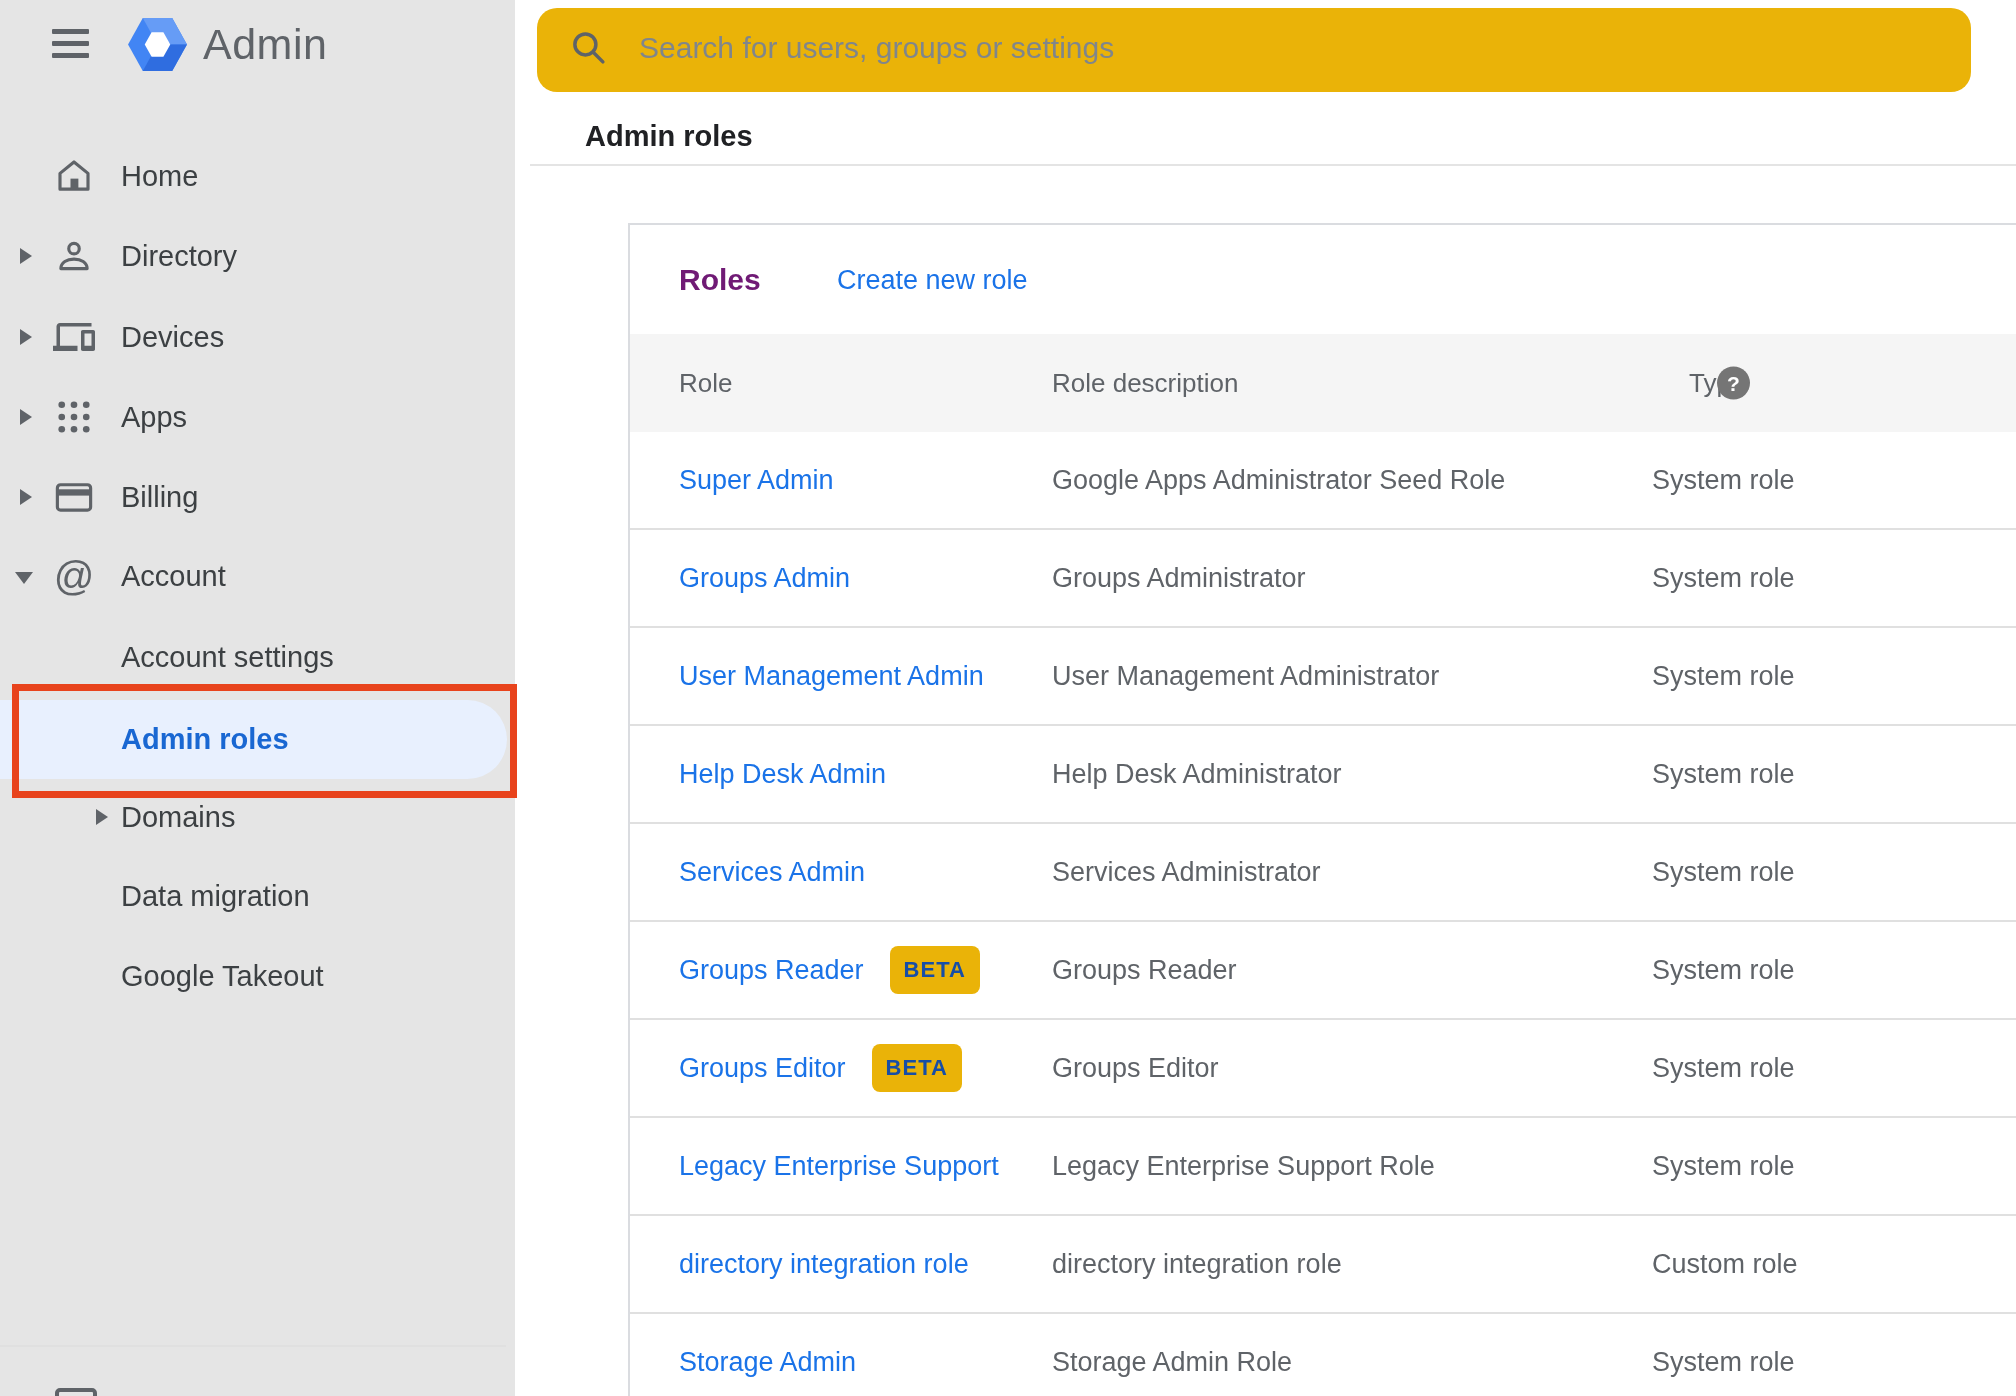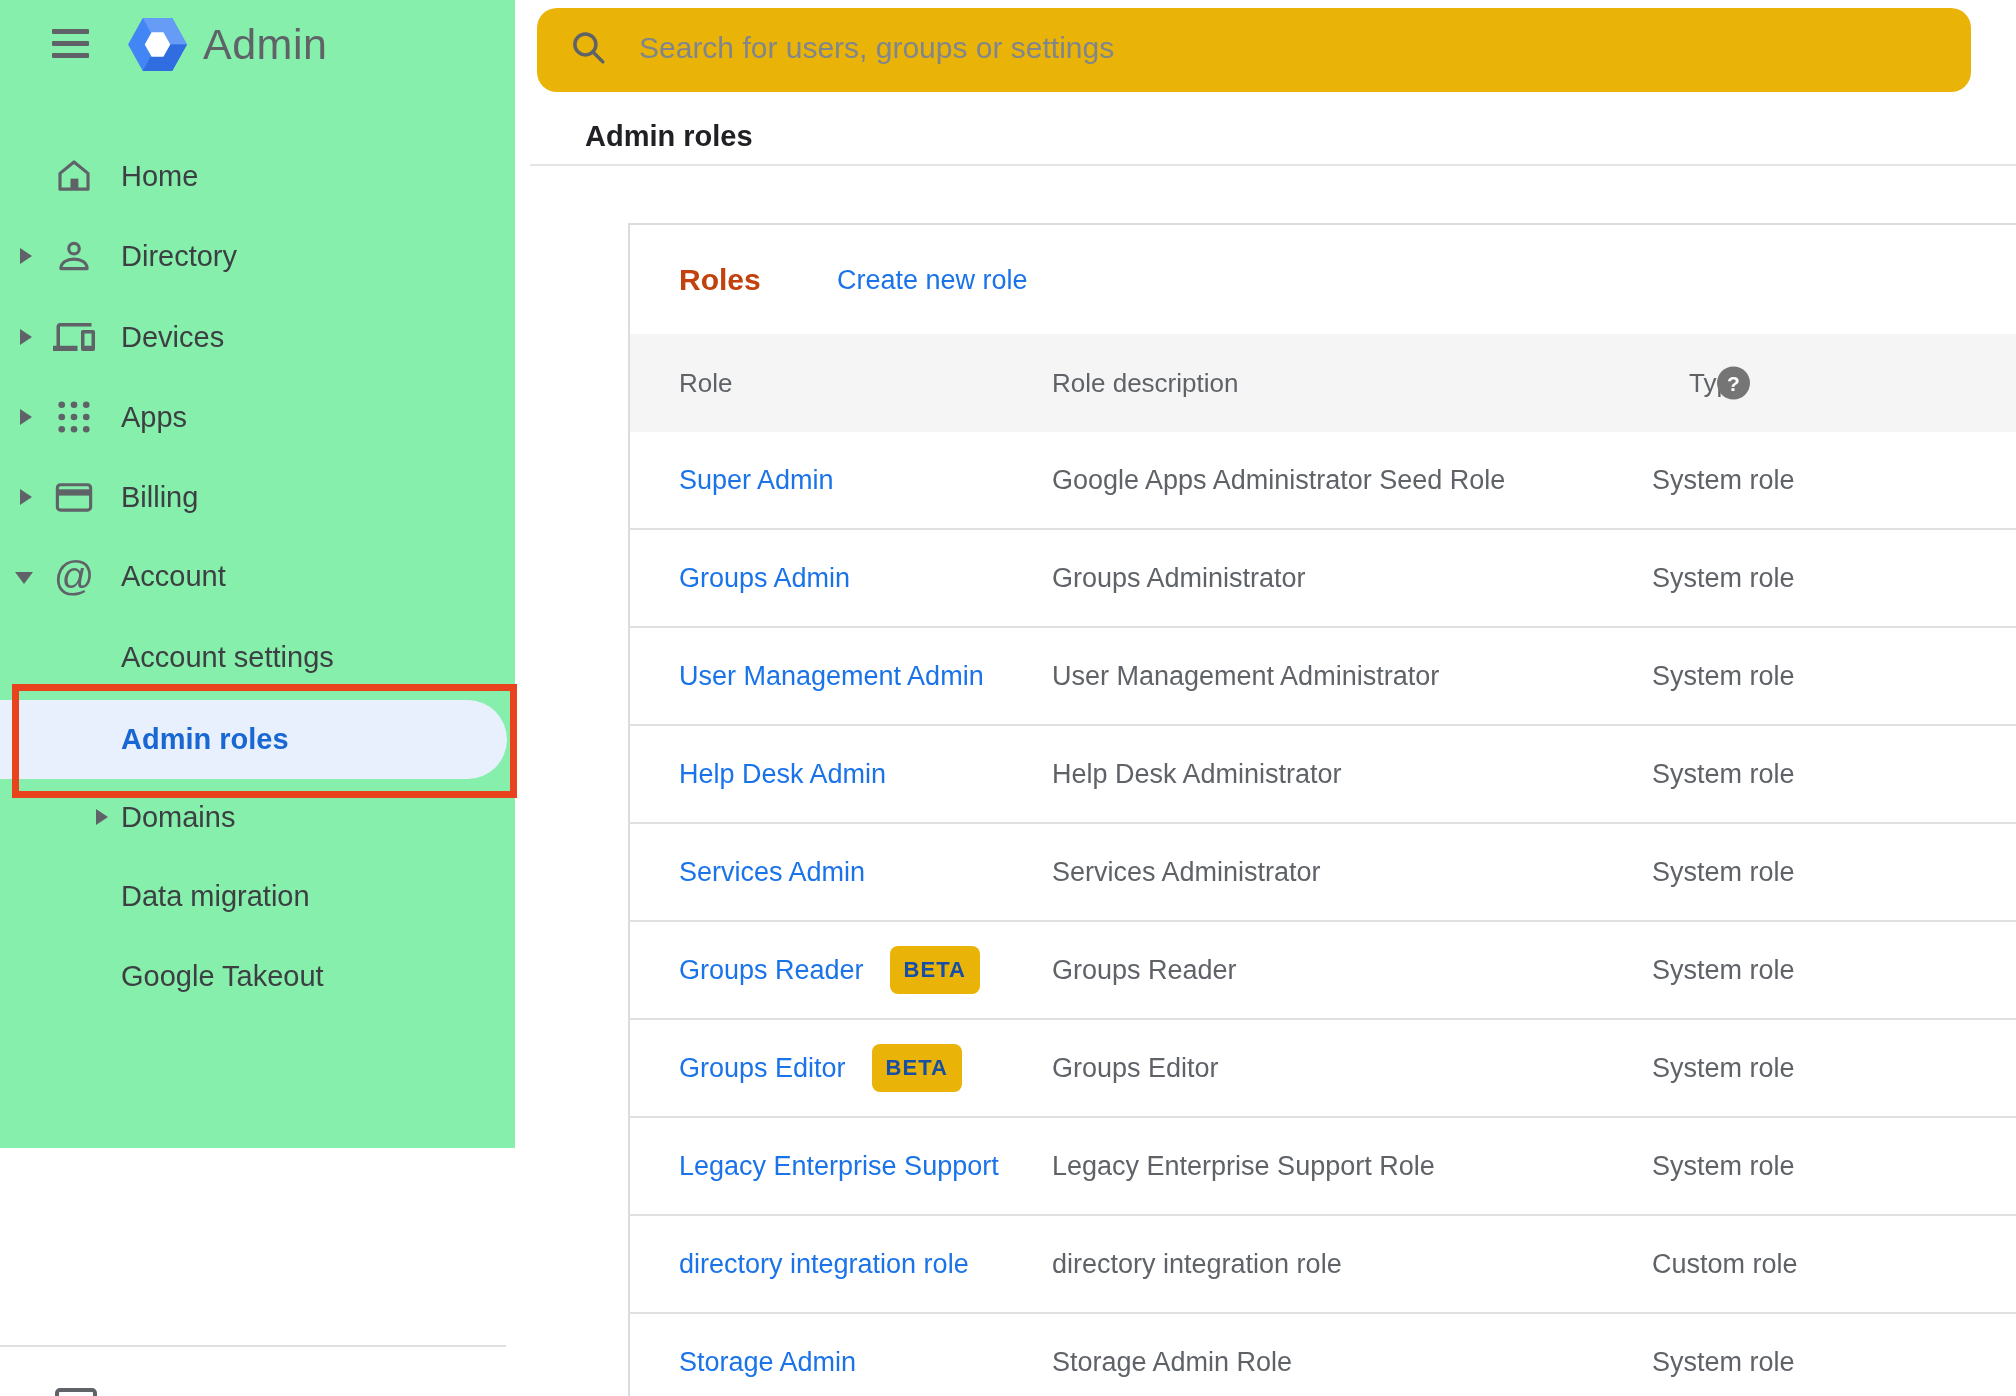--- a/index.html
+++ b/index.html
@@ -1,20 +1,20 @@
 <!DOCTYPE html>
 <html><head>
 <meta charset="utf-8">
 <style>
   html,body{margin:0;padding:0;}
   .screen{position:relative;width:2016px;height:1396px;background:#fff;overflow:hidden;
           font-family:"Liberation Sans",sans-serif;color:#3c4043;}
 
   
-  .sidebar{position:absolute;left:0;top:0;width:515px;height:1148px;background:#86efac;}
+  .sidebar{position:absolute;left:0;top:0;width:515px;height:1396px;background:#e5e5e5;}
   .hamburger{position:absolute;left:52px;top:29px;width:37px;height:29px;cursor:pointer;}
   .hamburger span{display:block;width:37px;height:5px;background:#5f6368;border-radius:1px;margin-bottom:7px;}
   .logo{position:absolute;left:128px;top:14px;height:60px;display:flex;align-items:center;cursor:pointer;}
   .logo svg{display:block;}
   .logo-text{font-size:43px;color:#5f6368;margin-left:16px;letter-spacing:0.5px;}
 
   .s-row{position:absolute;left:0;width:515px;height:44px;text-align:right;}
   .s-label{position:absolute;left:121px;top:0;line-height:44px;font-size:29px;color:#3c4043;white-space:nowrap;cursor:pointer;}
   .s-icon{position:absolute;left:52px;top:0;width:44px;height:44px;display:flex;align-items:center;justify-content:center;}
   .at-glyph{font-size:40px;color:#5f6368;line-height:44px;}
@@ -43,21 +43,21 @@
   .search-input::placeholder{color:#80868b;opacity:1;}
 
   .breadcrumb{position:absolute;left:585px;top:120px;font-size:29px;font-weight:700;color:#202124;}
   .content-divider{position:absolute;left:530px;top:164px;width:1486px;height:2px;background:#e4e4e4;}
 
   
   .card{position:absolute;left:628px;top:223px;width:1388px;height:1173px;background:#fff;
         border-top:2px solid #dadce0;border-left:2px solid #dadce0;}
   .card-header{position:relative;height:109px;}
   .roles-title{position:absolute;left:49px;top:50%;transform:translateY(-50%);
-               font-size:30px;font-weight:700;color:#c2410c;}
+               font-size:30px;font-weight:700;color:#701a75;}
   .create-link{position:absolute;left:207px;top:50%;transform:translateY(-50%);
                font-size:27px;color:#1a73e8;cursor:pointer;}
   .table-head{position:relative;height:98px;background:#f5f5f5;}
   .th{position:absolute;top:50%;transform:translateY(-50%);font-size:26px;color:#5f6368;}
   .th-role{left:49px;} .th-desc{left:422px;} .th-type{left:1022px;margin-left:37px;}
   .help-icon{position:absolute;left:1087px;top:50%;transform:translateY(-50%);width:33px;height:33px;
              border-radius:50%;background:#757575;color:#fff;display:flex;align-items:center;justify-content:center;
              font-size:21px;font-weight:700;cursor:pointer;}
   .trow{position:relative;height:96px;border-bottom:2px solid #e0e0e0;}
   .cell{position:absolute;top:50%;transform:translateY(-50%);font-size:27px;white-space:nowrap;}

